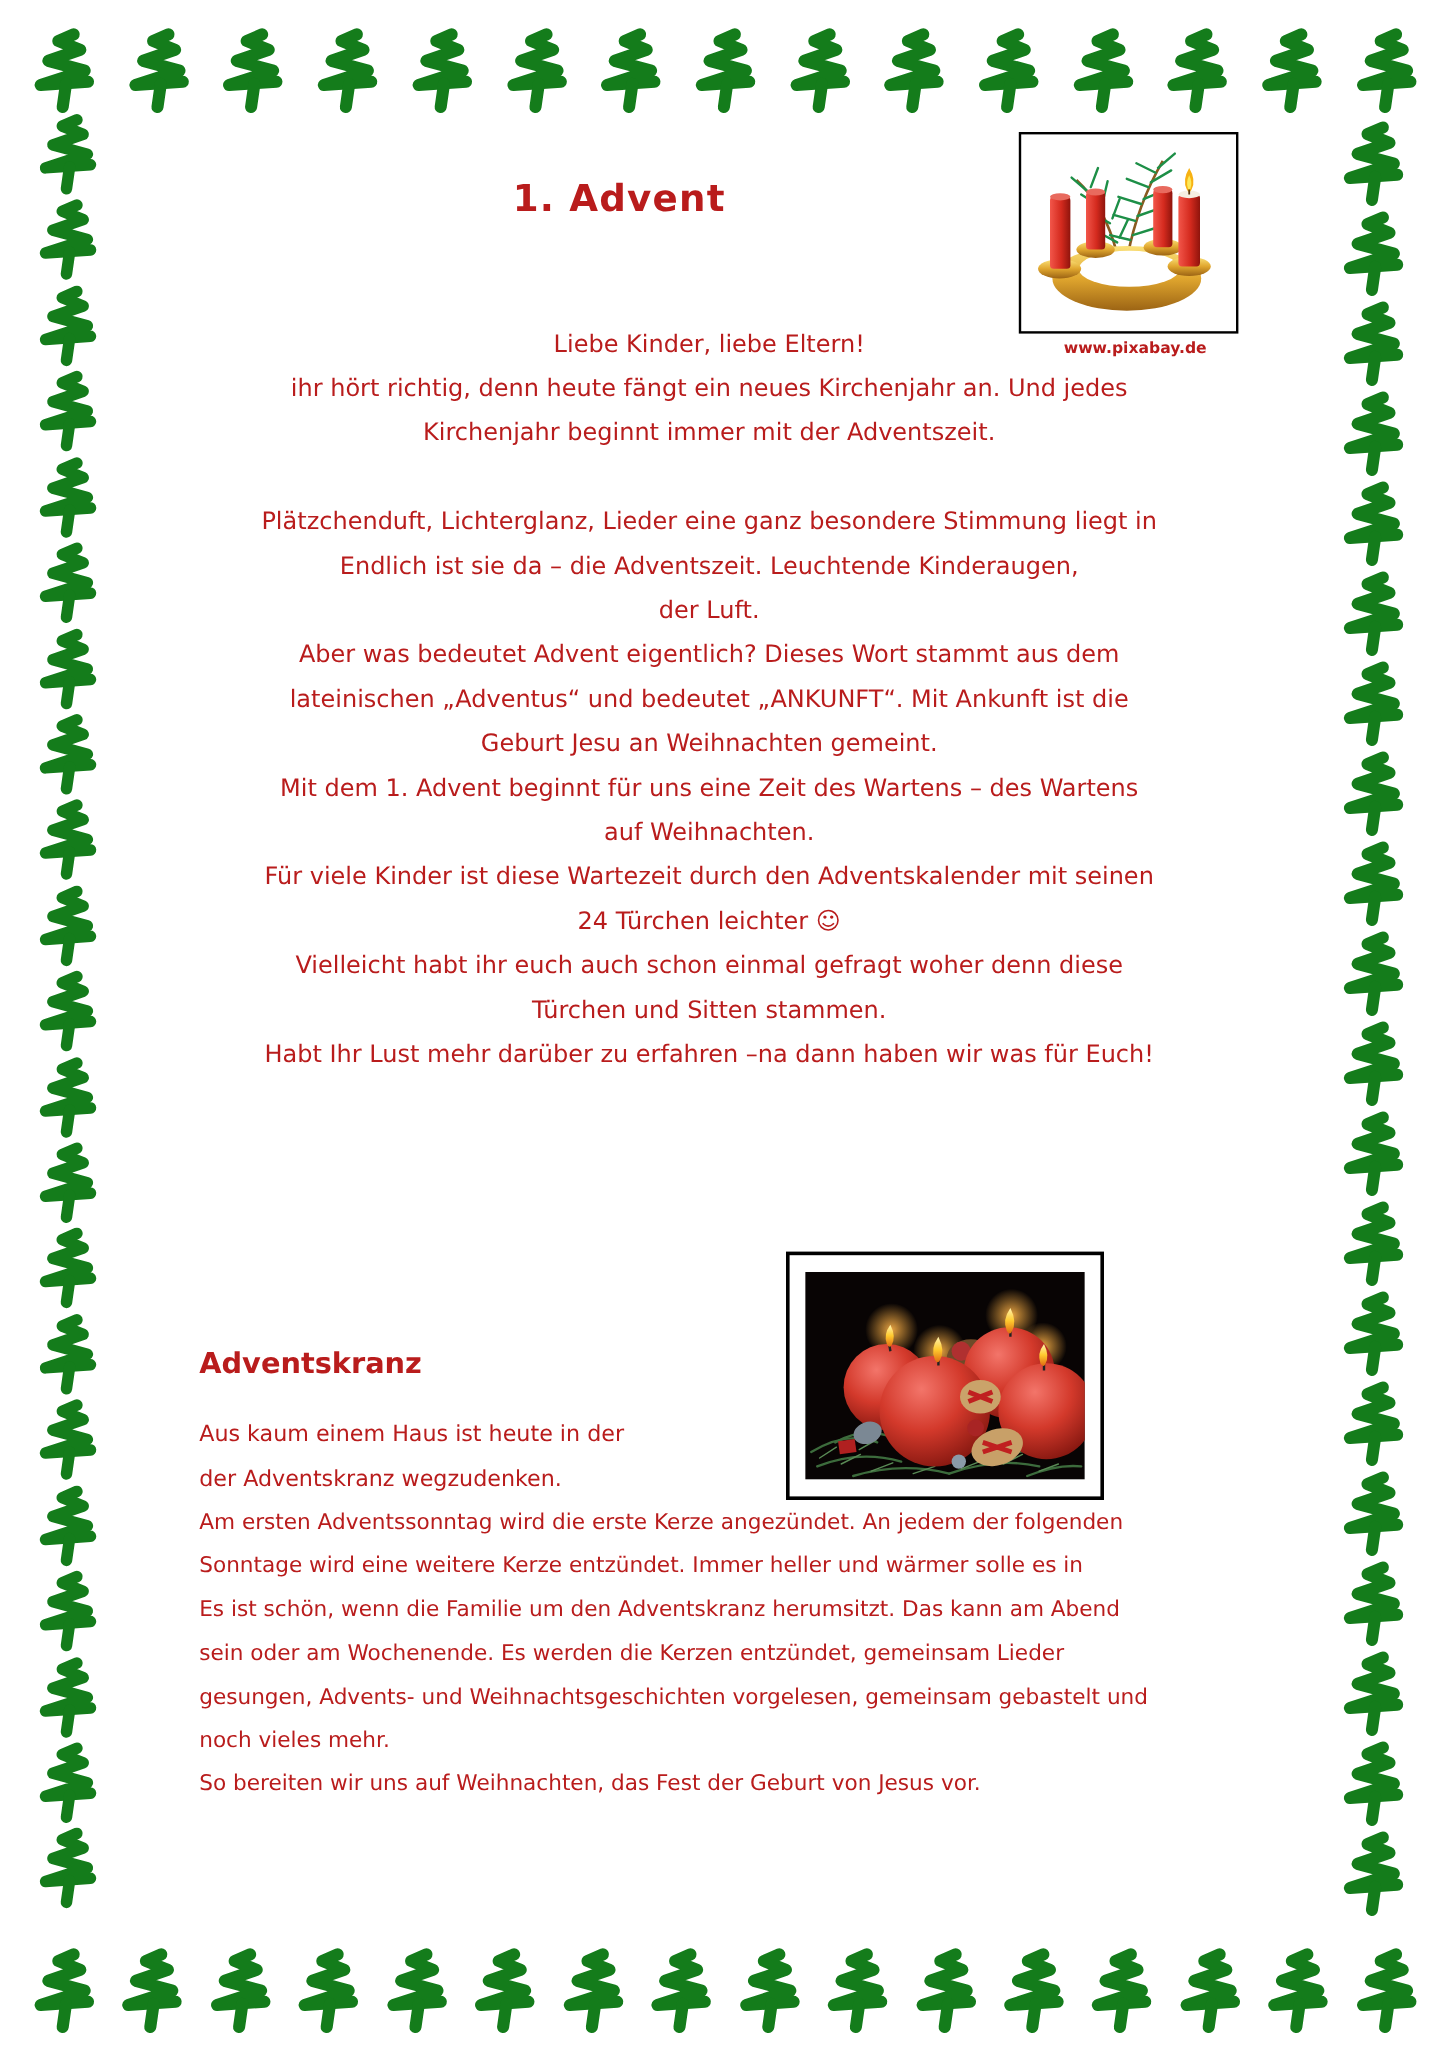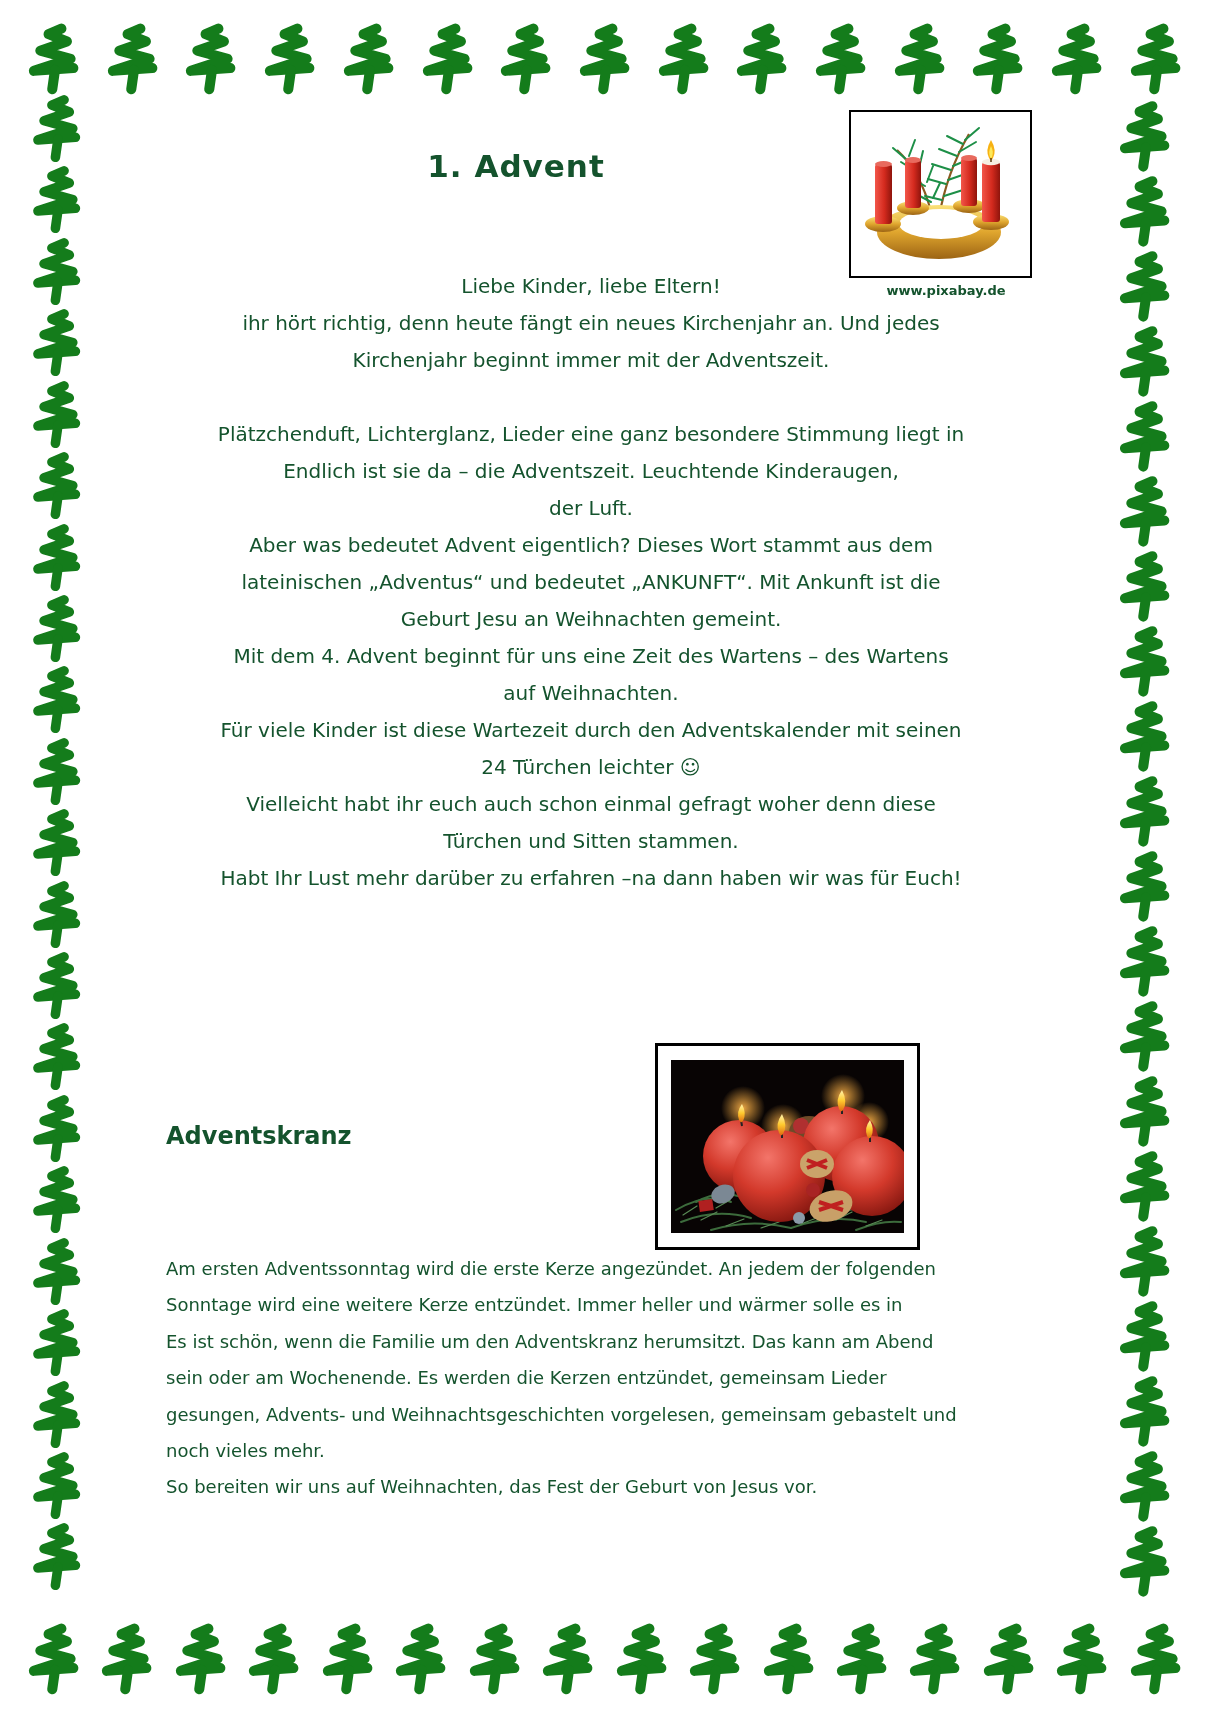--- a/index.html
+++ b/index.html
@@ -1,21 +1,21 @@
 <!DOCTYPE html>
 <html><head>
 <meta charset="utf-8">
 <style>
   html,body{margin:0;padding:0;background:#ffffff;}
   .page{
     position:relative;
     width:1212px;height:1718px;
     background:#ffffff;
     font-family:"DejaVu Sans", sans-serif;
-    color:#14532d;
+    color:#b91c1c;
     overflow:hidden;
   }
   
   .tree{width:66px;height:76px;display:block;}
   .border-top{position:absolute;left:22px;top:20px;width:1168px;height:78px;
     display:flex;justify-content:space-between;align-items:flex-start;}
   .border-bottom{position:absolute;left:22px;top:1620px;width:1168px;height:78px;
     display:flex;justify-content:space-between;align-items:flex-start;}
   .border-left{position:absolute;left:20px;top:92px;height:1500px;width:76px;
     display:flex;flex-direction:column;justify-content:space-between;align-items:center;}
@@ -379,21 +379,21 @@
         <div class="line">Kirchenjahr beginnt immer mit der Adventszeit.</div>
       </div>
     <div class="para-gap"></div>
     <div>
         <div class="line">Plätzchenduft, Lichterglanz, Lieder eine ganz besondere Stimmung liegt in</div>
         <div class="line">Endlich ist sie da – die Adventszeit. Leuchtende Kinderaugen,</div>
         <div class="line">der Luft.</div>
         <div class="line">Aber was bedeutet Advent eigentlich? Dieses Wort stammt aus dem</div>
         <div class="line">lateinischen „Adventus“ und bedeutet „ANKUNFT“. Mit Ankunft ist die</div>
         <div class="line">Geburt Jesu an Weihnachten gemeint.</div>
-        <div class="line">Mit dem 4. Advent beginnt für uns eine Zeit des Wartens – des Wartens</div>
+        <div class="line">Mit dem 1. Advent beginnt für uns eine Zeit des Wartens – des Wartens</div>
         <div class="line">auf Weihnachten.</div>
         <div class="line">Für viele Kinder ist diese Wartezeit durch den Adventskalender mit seinen</div>
         <div class="line">24 Türchen leichter ☺</div>
         <div class="line">Vielleicht habt ihr euch auch schon einmal gefragt woher denn diese</div>
         <div class="line">Türchen und Sitten stammen.</div>
         <div class="line">Habt Ihr Lust mehr darüber zu erfahren –na dann haben wir was für Euch!</div>
       </div>
   </div>
 
   <div class="sec-heading">Adventskranz</div>
@@ -470,20 +470,24 @@
         <path d="M148 142 l24 8 M148 150 l24 -8" stroke="#c02020" stroke-width="4"></path>
         <circle cx="142" cy="130" r="7" fill="#a82424"></circle>
         <circle cx="128" cy="158" r="6" fill="#8a9aa8"></circle>
       </g>
 
       <ellipse cx="52" cy="134" rx="12" ry="9" fill="#7b8894" transform="rotate(-20 52 134)"></ellipse>
       <rect x="28" y="140" width="14" height="11" fill="#b02020" transform="rotate(-8 35 145)"></rect>
     </svg>
   </div>
 
+  <div class="beside">
+      <div class="line">Aus kaum einem Haus ist heute in der</div>
+      <div class="line">der Adventskranz wegzudenken.</div>
+    </div>
 
   <div class="sec-body">
       <div class="line">Am ersten Adventssonntag wird die erste Kerze angezündet. An jedem der folgenden</div>
       <div class="line">Sonntage wird eine weitere Kerze entzündet. Immer heller und wärmer solle es in</div>
       <div class="line">Es ist schön, wenn die Familie um den Adventskranz herumsitzt. Das kann am Abend</div>
       <div class="line">sein oder am Wochenende. Es werden die Kerzen entzündet, gemeinsam Lieder</div>
       <div class="line">gesungen, Advents- und Weihnachtsgeschichten vorgelesen, gemeinsam gebastelt und</div>
       <div class="line">noch vieles mehr.</div>
       <div class="line">So bereiten wir uns auf Weihnachten, das Fest der Geburt von Jesus vor.</div>
     </div>

